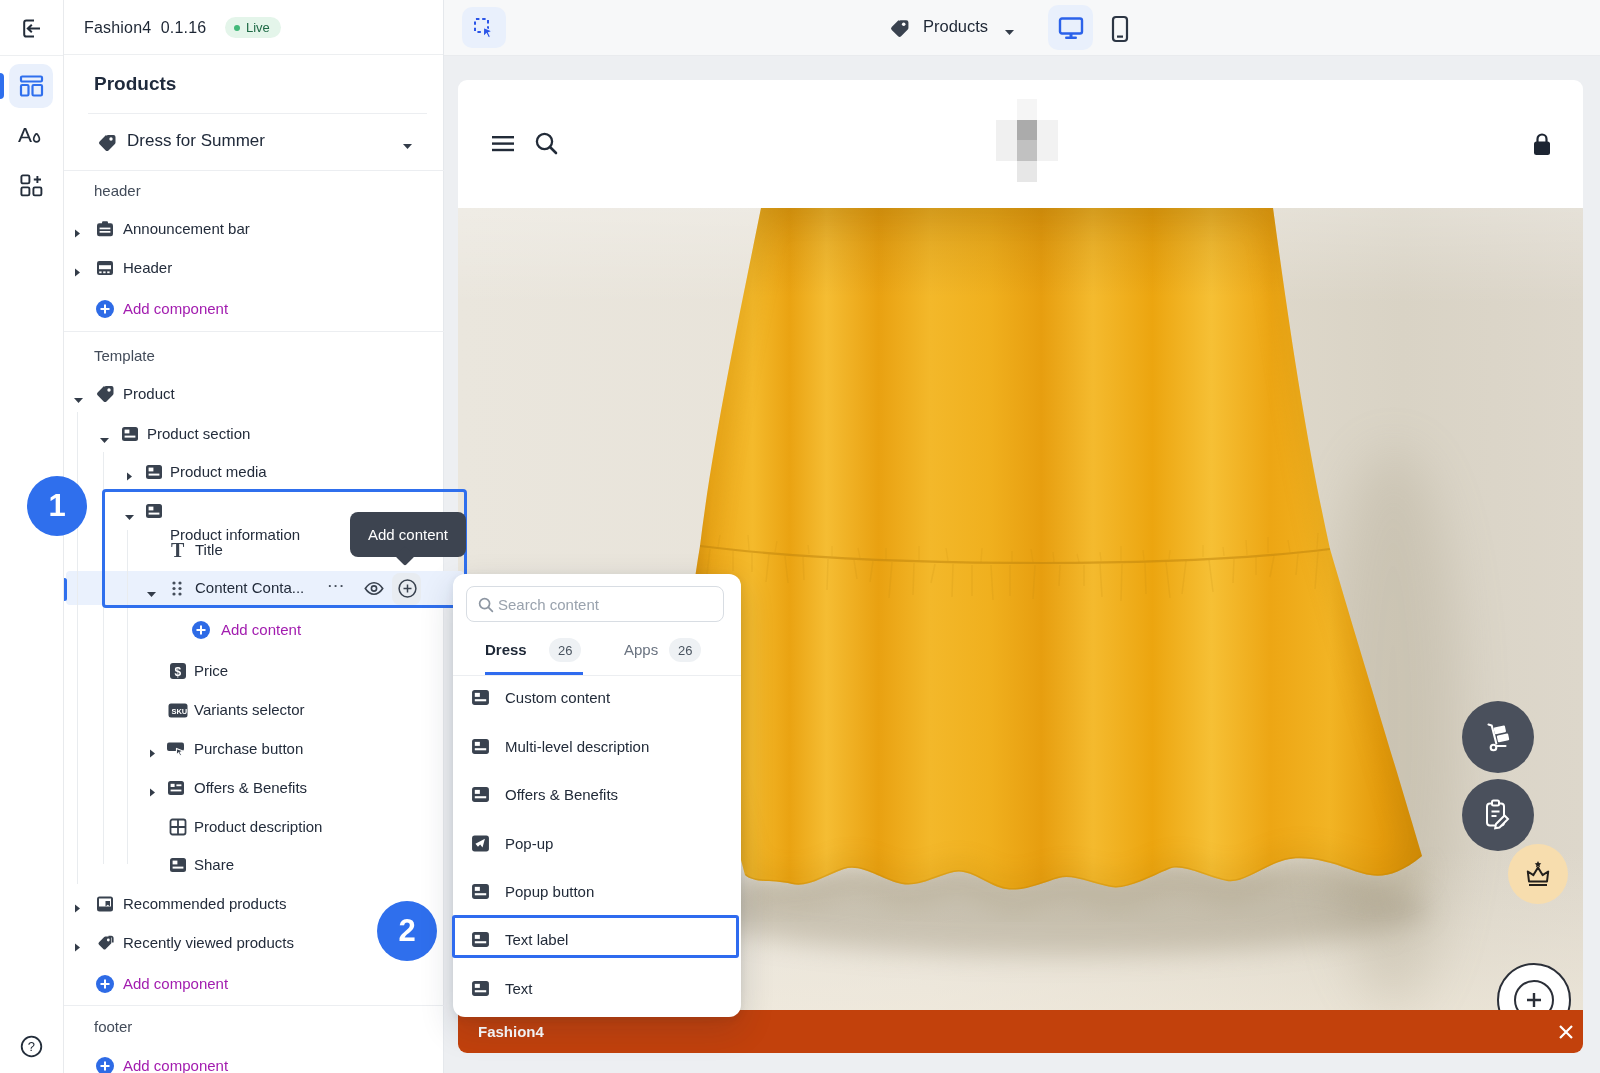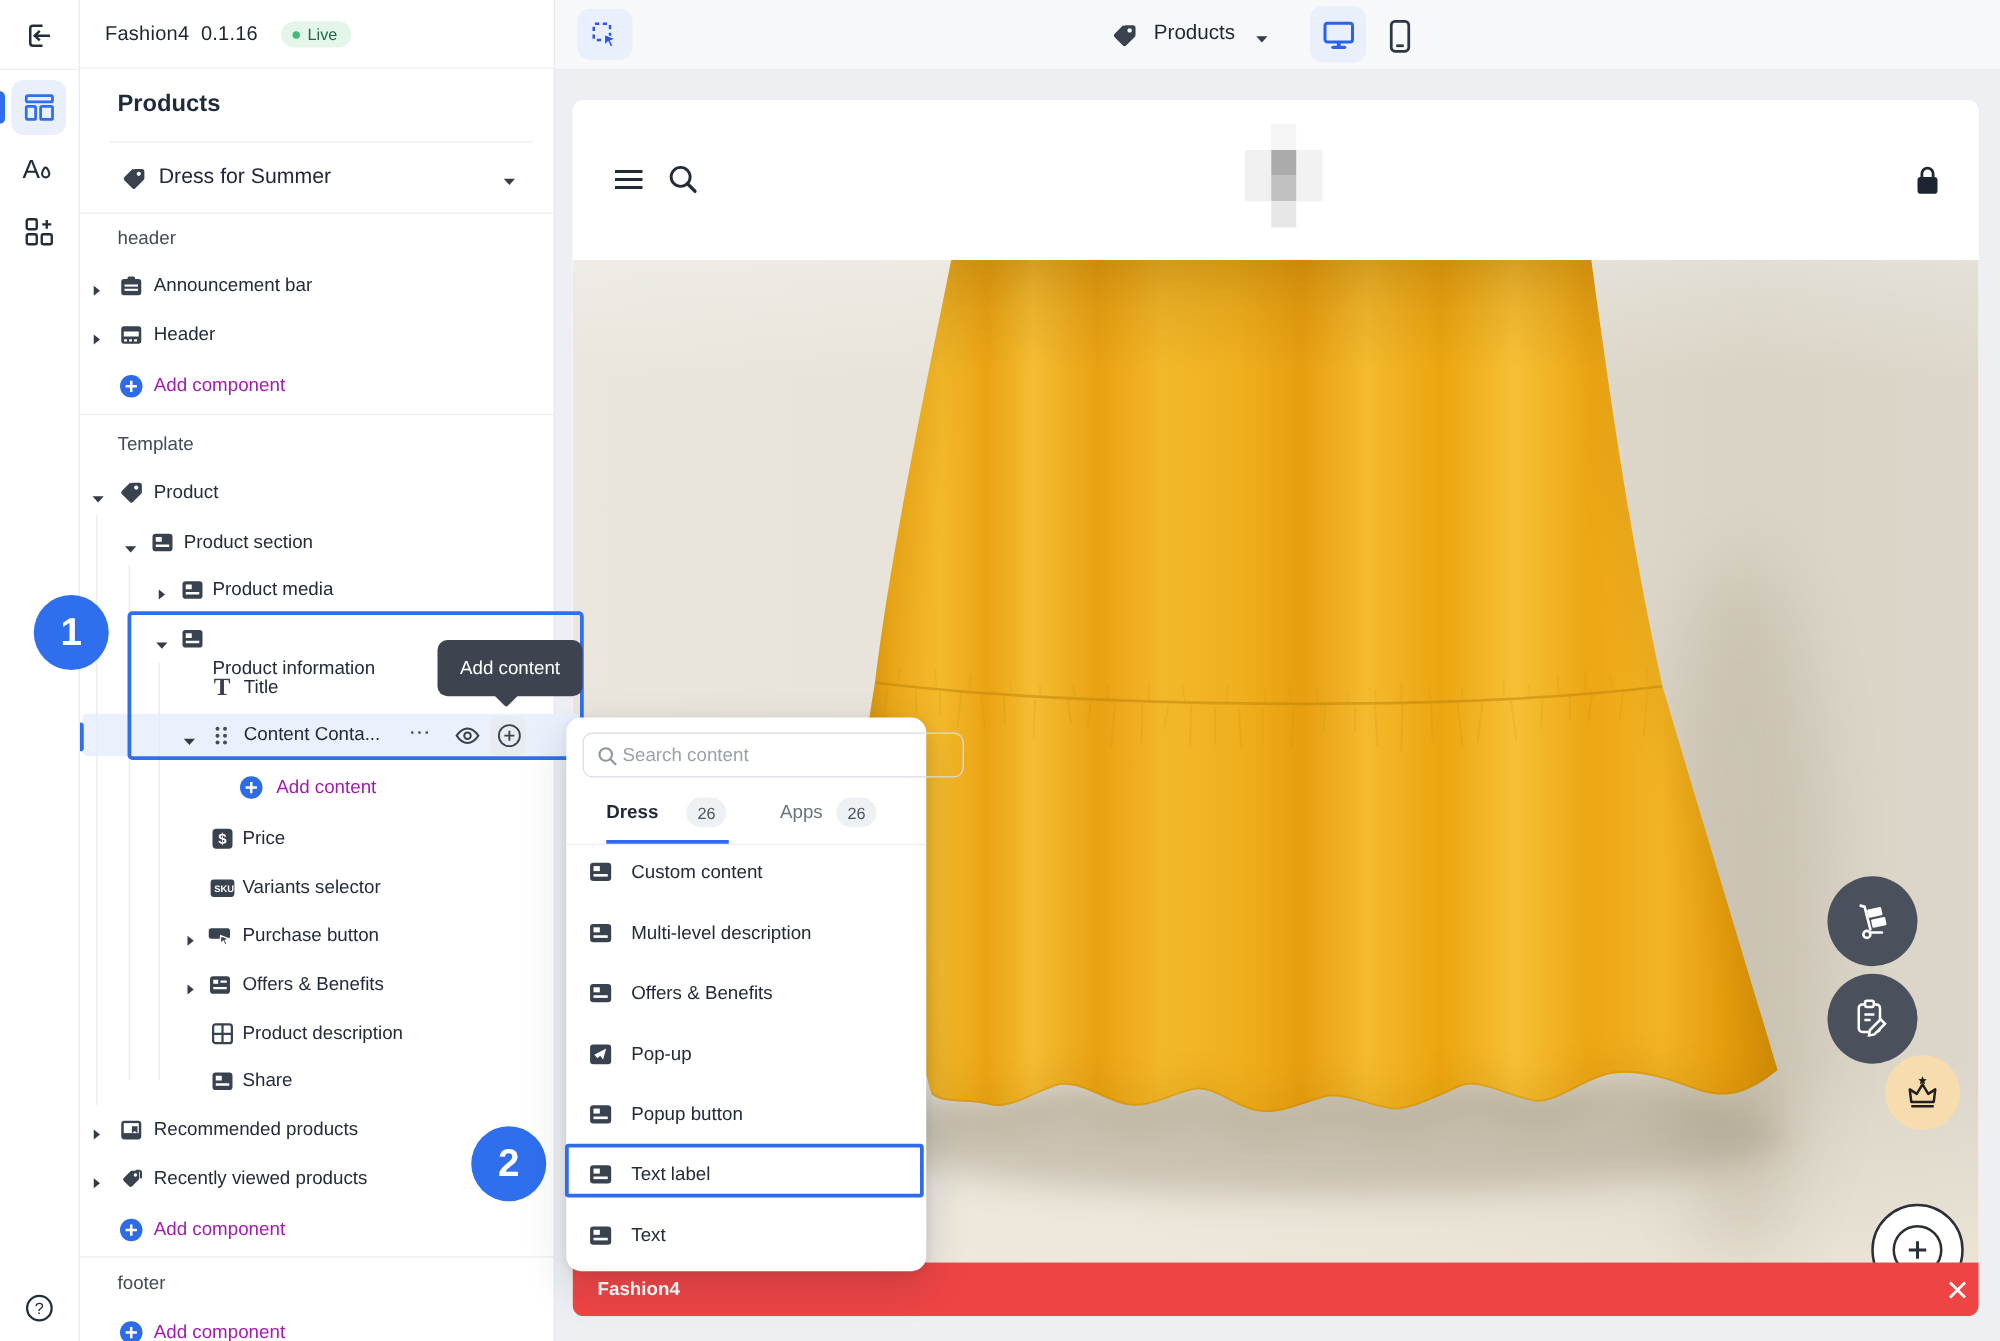--- a/index.html
+++ b/index.html
@@ -24,28 +24,28 @@
 .guide { position:absolute; width:1px; background:#e9ecef; }
 .hl-row { position:absolute; left:2px; top:571px; width:398px; height:34px; background:#eaf1fd; border-radius:4px; }
 .hl-pill { position:absolute; left:-2px; top:578px; width:5px; height:23px; background:#2f6fed; border-radius:3px; }
 .plusbg { position:absolute; left:328px; top:573px; width:29px; height:32px; background:#e8ecf1; border-radius:8px; }
 .ring1 { position:absolute; left:102px; top:489px; width:365px; height:119px; border:3px solid #2f6fed; border-radius:4px; z-index:20; }
 .ring2 { position:absolute; left:452px; top:915px; width:287px; height:43px; border:3px solid #2f6bef; border-radius:3px; z-index:70; background:transparent; }
 .numc { position:absolute; width:60px; height:60px; border-radius:50%; background:#2f6fed; color:#fff; font-size:31px; font-weight:700; display:flex; align-items:center; justify-content:center; z-index:30; }
 .tooltip { position:absolute; left:350px; top:512px; width:116px; height:45px; background:#3d4450; border-radius:8px; color:#fff; font-size:15px; font-weight:500; display:flex; align-items:center; justify-content:center; z-index:50; }
 .tooltip:after { content:""; position:absolute; left:48px; bottom:-6px; width:14px; height:14px; background:#3d4450; transform:rotate(45deg); border-radius:2px; }
 .popup { position:absolute; left:453px; top:574px; width:288px; height:443px; background:#fff; border-radius:12px; box-shadow:0 12px 34px rgba(25,35,55,.16), 0 2px 8px rgba(25,35,55,.08); z-index:60; }
-.search { position:absolute; left:13px; top:12px; width:305px; height:36px; border:1px solid #d8dde3; border-radius:8px; }
+.search { position:absolute; left:13px; top:12px; width:258px; height:36px; border:1px solid #d8dde3; border-radius:8px; }
 .search .ph { position:absolute; left:31px; top:9px; font-size:15px; color:#99a2ad; }
 .tabs-underline { position:absolute; left:32px; top:98px; width:98px; height:3px; background:#2f6bef; z-index:2; }
 .tab-badge { height:24px; border-radius:12px; background:#eef1f4; font-size:13px; color:#4a5460; display:inline-flex; align-items:center; padding:0 9px; }
 .pop-row { position:absolute; left:0; width:288px; height:48px; display:flex; align-items:center; font-size:15px; color:#222b39; }
 .pop-row svg { margin-left:18px; margin-right:15px; }
 .canvas { position:absolute; left:458px; top:80px; width:1125px; height:973px; background:#fff; border-radius:9px; overflow:hidden; z-index:1; }
-.blackbar { position:absolute; left:0; top:930px; width:1125px; height:43px; background:#ef4444; z-index:3; color:#fff; }
+.blackbar { position:absolute; left:0; top:930px; width:1125px; height:43px; background:#c2410c; z-index:3; color:#fff; }
 .blackbar .t { position:absolute; left:20px; top:13px; font-size:15px; font-weight:700; }
 .fab { position:absolute; border-radius:50%; display:flex; align-items:center; justify-content:center; z-index:2; }
 .fab.dark { width:72px; height:72px; background:#4a505c; }
 </style>
 </head>
 <body>
 <div class="appbar"></div>
 <div class="abs" style="left:462px;top:7px;width:44px;height:41px;background:#e9f0fc;border-radius:10px;z-index:3;display:flex;align-items:center;justify-content:center;">
   <svg width="24" height="24" viewBox="0 0 24 24">
       <rect x="3" y="3" width="13" height="13" rx="1" fill="none" stroke="#2b55e8" stroke-width="2" stroke-dasharray="3.4 2.8"></rect>

